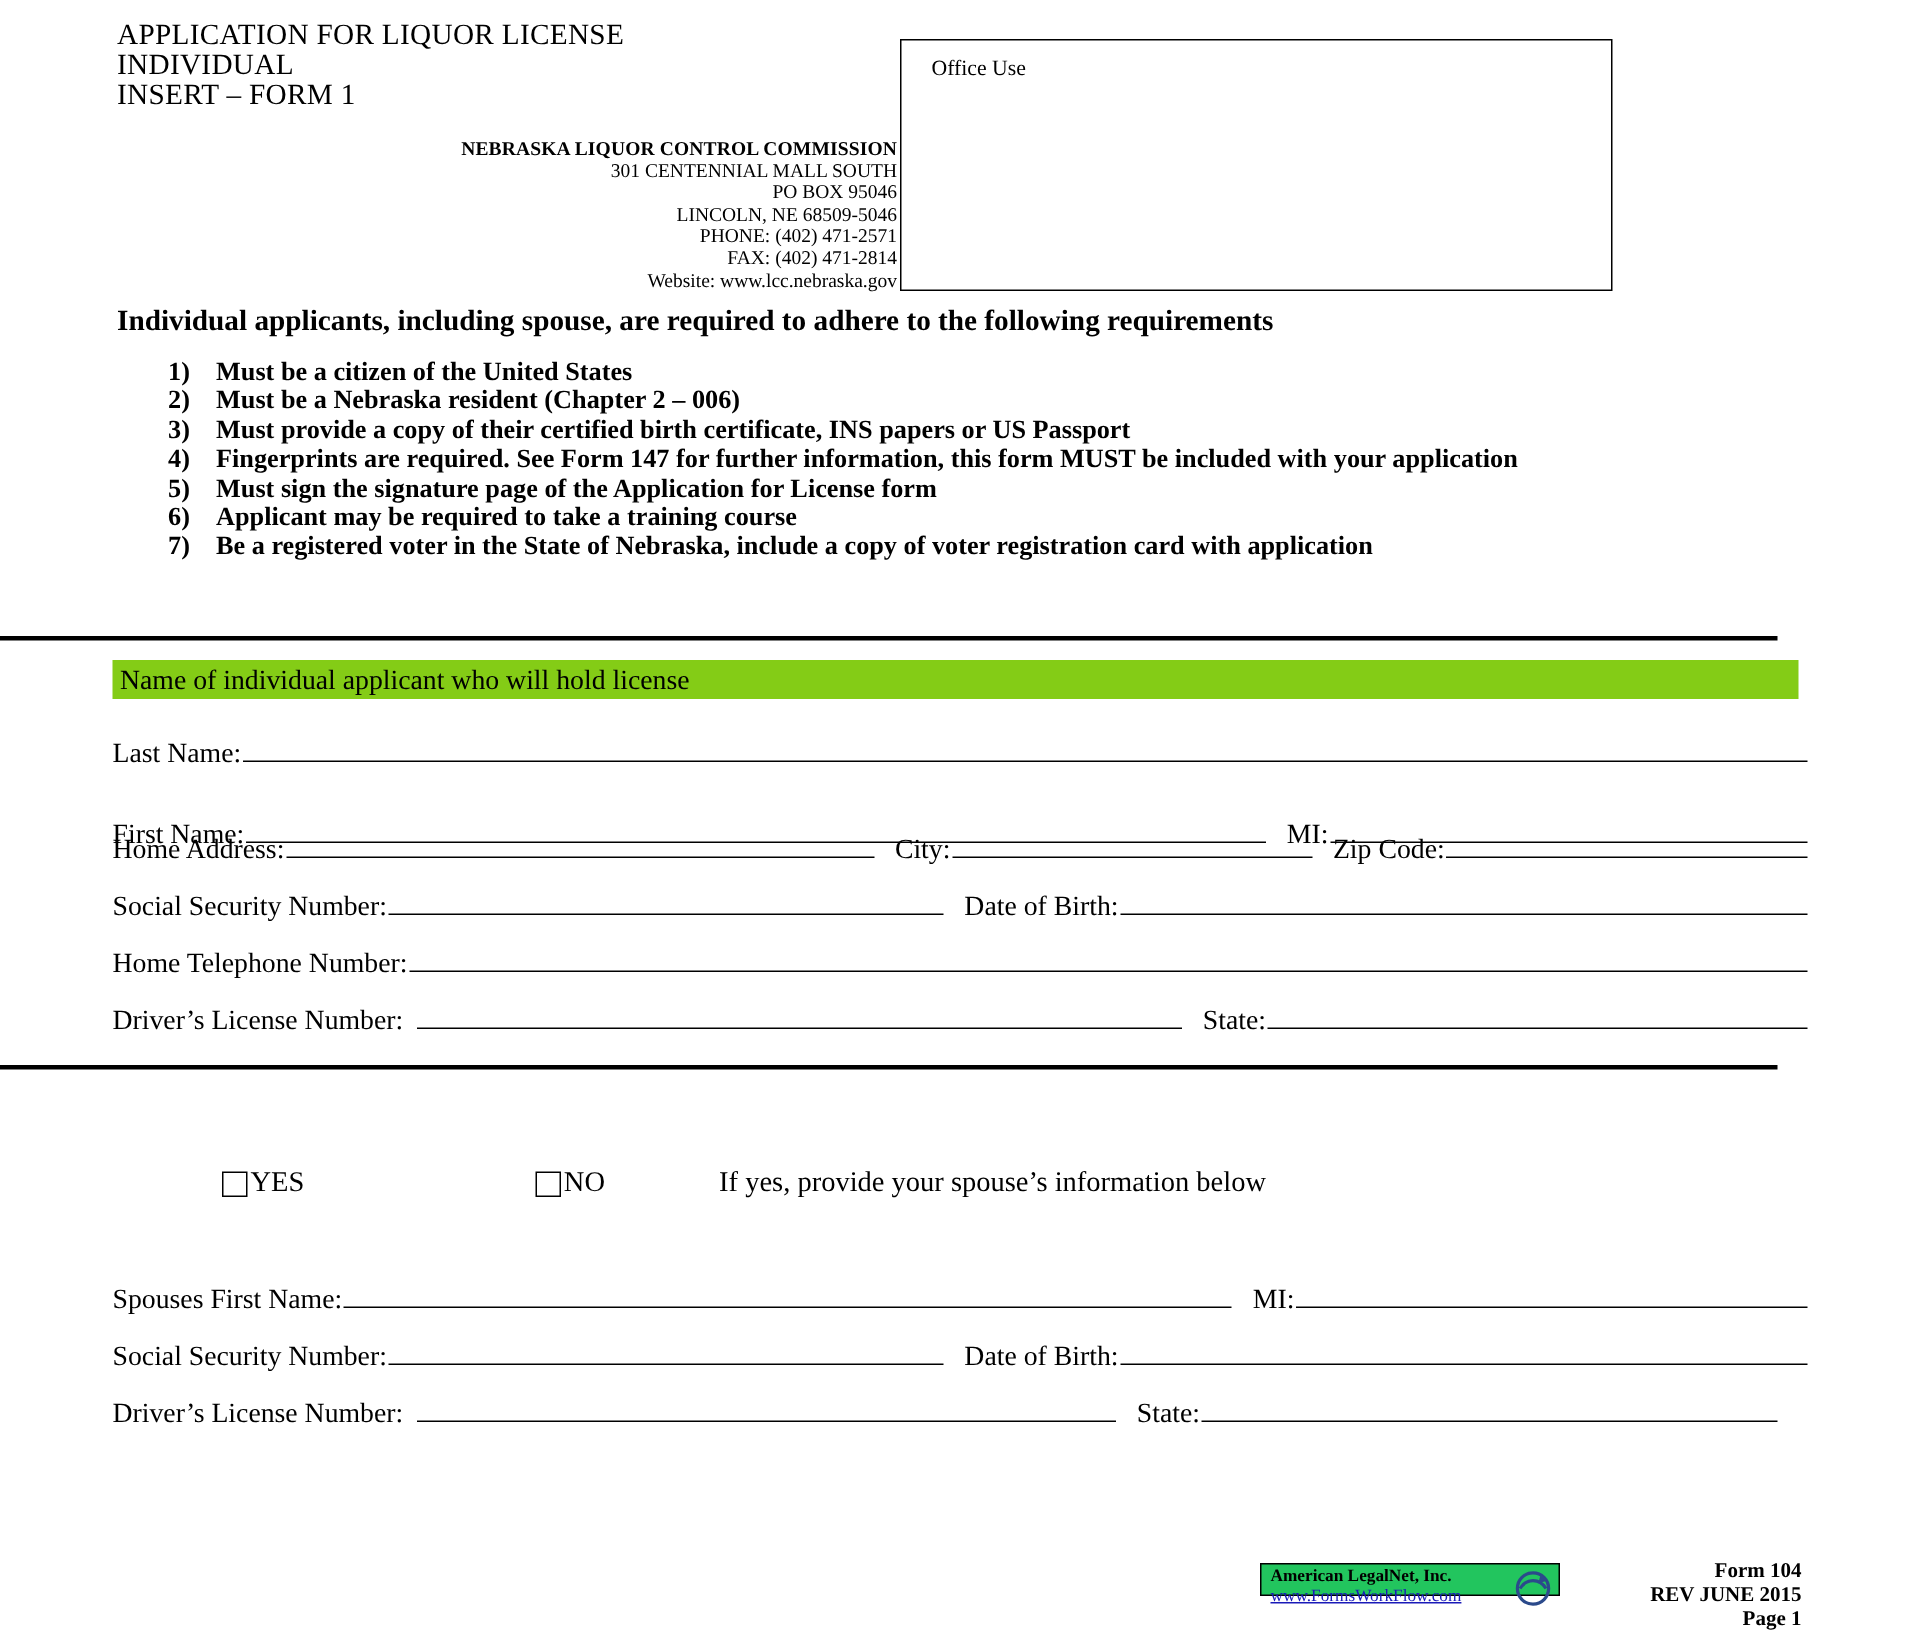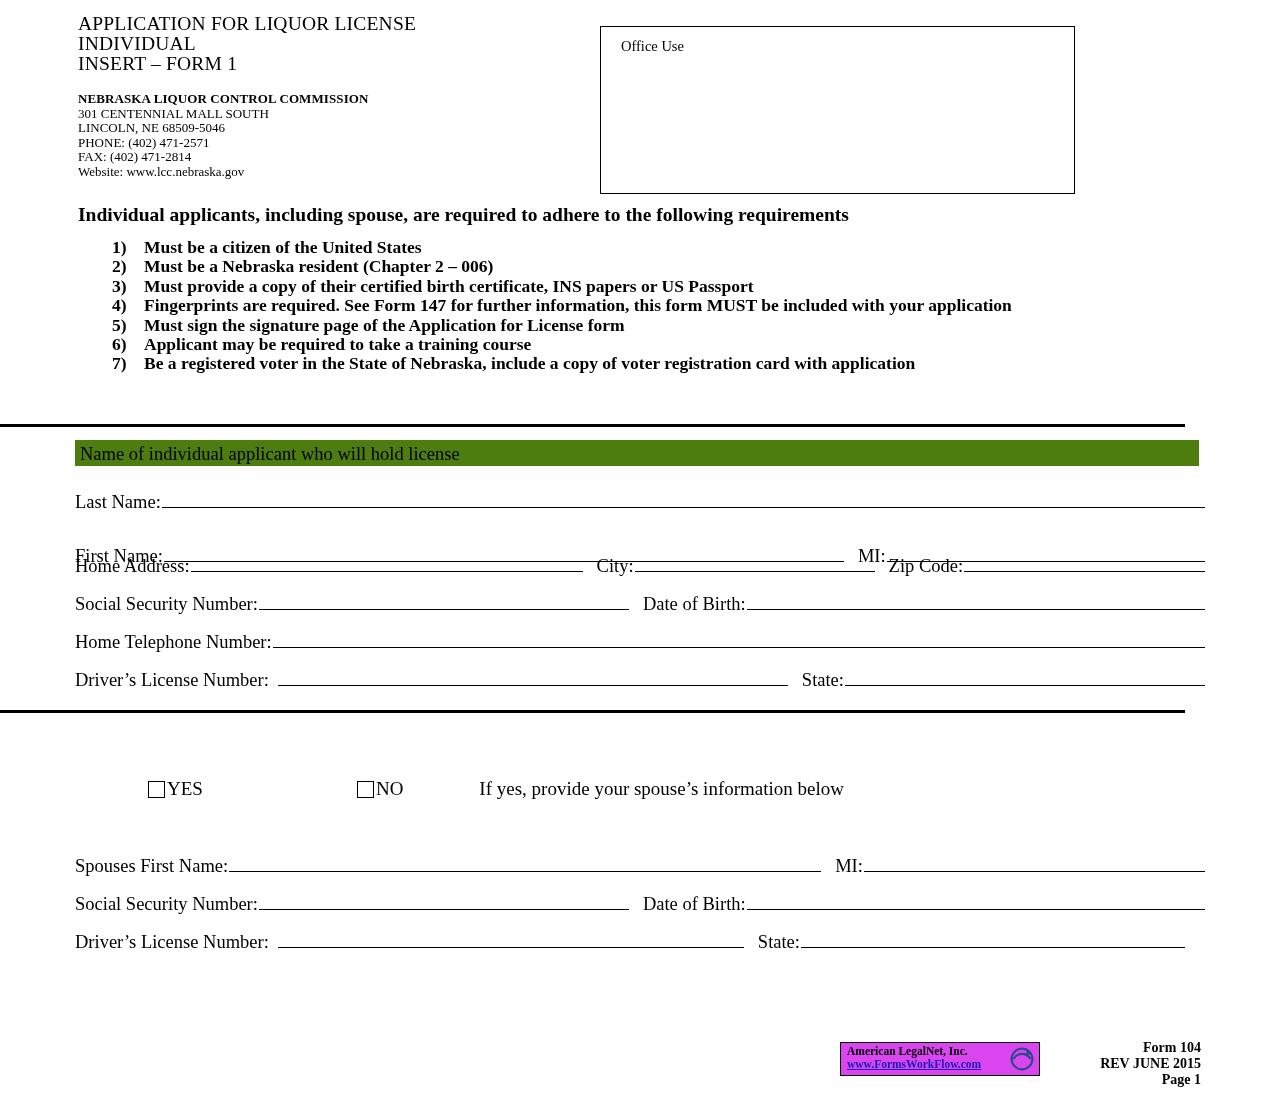--- a/index.html
+++ b/index.html
@@ -32,20 +32,21 @@
     font-weight: normal;
     font-size: 19.5px;
     letter-spacing: 0.2px;
     line-height: 20px;
     white-space: nowrap;
   }
   .agency-block {
     margin-top: 18px;
     font-size: 13px;
     line-height: 14.6px;
+    text-align: right;
   }
   .agency-name {
     font-weight: bold;
     letter-spacing: 0.1px;
   }
   .agency-line { white-space: nowrap; }
 
   
   .office-box {
     position: absolute;
@@ -100,21 +101,21 @@
     left: 0px;
     width: 1185px;
     border-top: 3px solid #000;
   }
   .rule1 { top: 424px; }
   .rule2 { top: 710px; }
 
   
   .band {
     position: absolute;
-    background: #4d7c0f;
+    background: #84cc16;
     left: 75px;
     width: 1124px;
     box-sizing: border-box;
     padding: 3px 0 3px 5px;
     font-size: 18.5px;
     line-height: 23px;
   }
   .band-1 { top: 440px; height: 26px; }
   .band-2 { top: 720px; height: 50px; }
 
@@ -157,38 +158,38 @@
     margin-right: 2px;
   }
   .cb-group { display: flex; align-items: center; }
 
   
   .legalnet {
     position: absolute;
     left: 840px;
     top: 1042px;
     width: 200px;
-    height: 34px;
+    height: 22px;
     border: 1px solid #000;
-    background: #d946ef;
+    background: #22c55e;
     box-sizing: border-box;
   }
   .legalnet-text {
     position: absolute;
     left: 6px;
     top: 2px;
     font-size: 11.5px;
     font-weight: bold;
     line-height: 13px;
     width: 150px;
   }
   .legalnet-url {
     color: #1a1ab8;
     text-decoration: underline;
-    font-weight: bold;
+    font-weight: normal;
     font-size: 11.5px;
   }
   .legalnet-logo {
     position: absolute;
     right: 3px;
     top: 3px;
     width: 28px;
     height: 26px;
   }
   .footer-right {
@@ -208,20 +209,21 @@
 <div class="page">
 
   <div class="header">
     <div class="title-line">APPLICATION FOR LIQUOR LICENSE</div>
     <div class="title-line">INDIVIDUAL</div>
     <div class="title-line">INSERT – FORM 1</div>
 
     <div class="agency-block">
       <div class="agency-line agency-name">NEBRASKA LIQUOR CONTROL COMMISSION</div>
       <div class="agency-line">301 CENTENNIAL MALL SOUTH</div>
+      <div class="agency-line">PO BOX 95046</div>
       <div class="agency-line">LINCOLN, NE 68509-5046</div>
       <div class="agency-line">PHONE: (402) 471-2571</div>
       <div class="agency-line">FAX: (402) 471-2814</div>
       <div class="agency-line">Website:   www.lcc.nebraska.gov</div>
     </div>
   </div>
 
   <div class="office-box">
     <div class="office-box-label">Office Use</div>
   </div>

